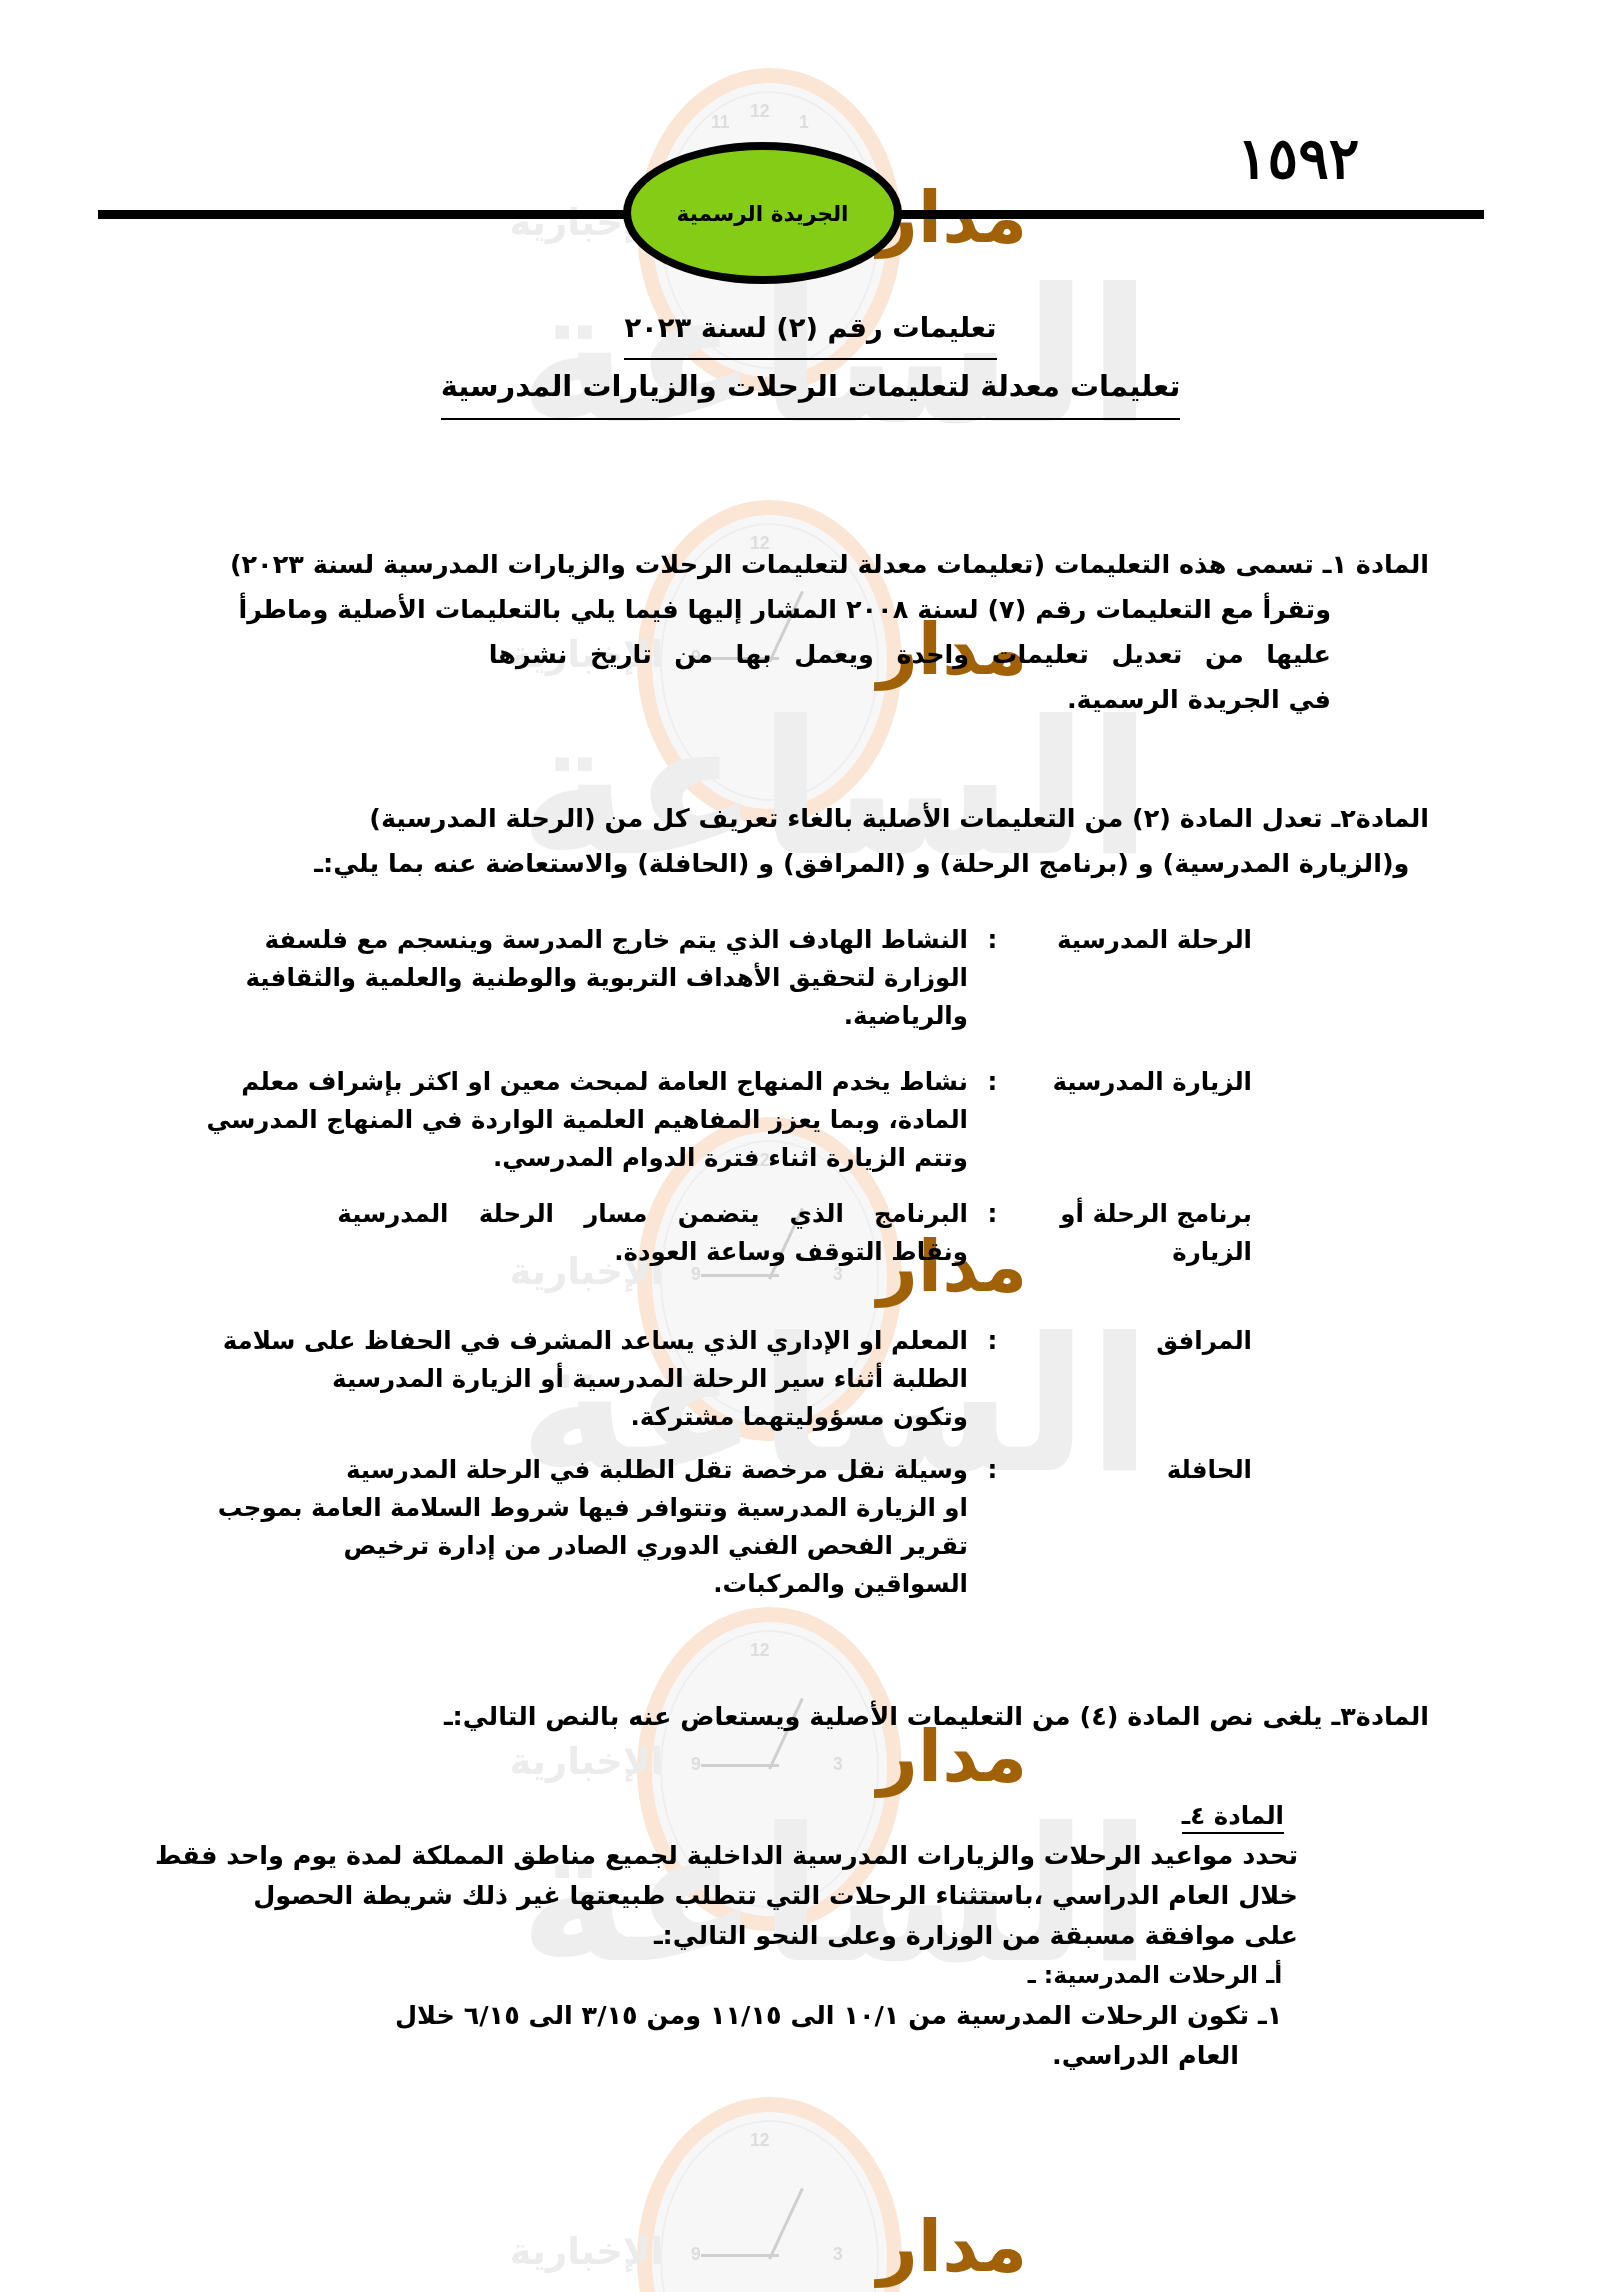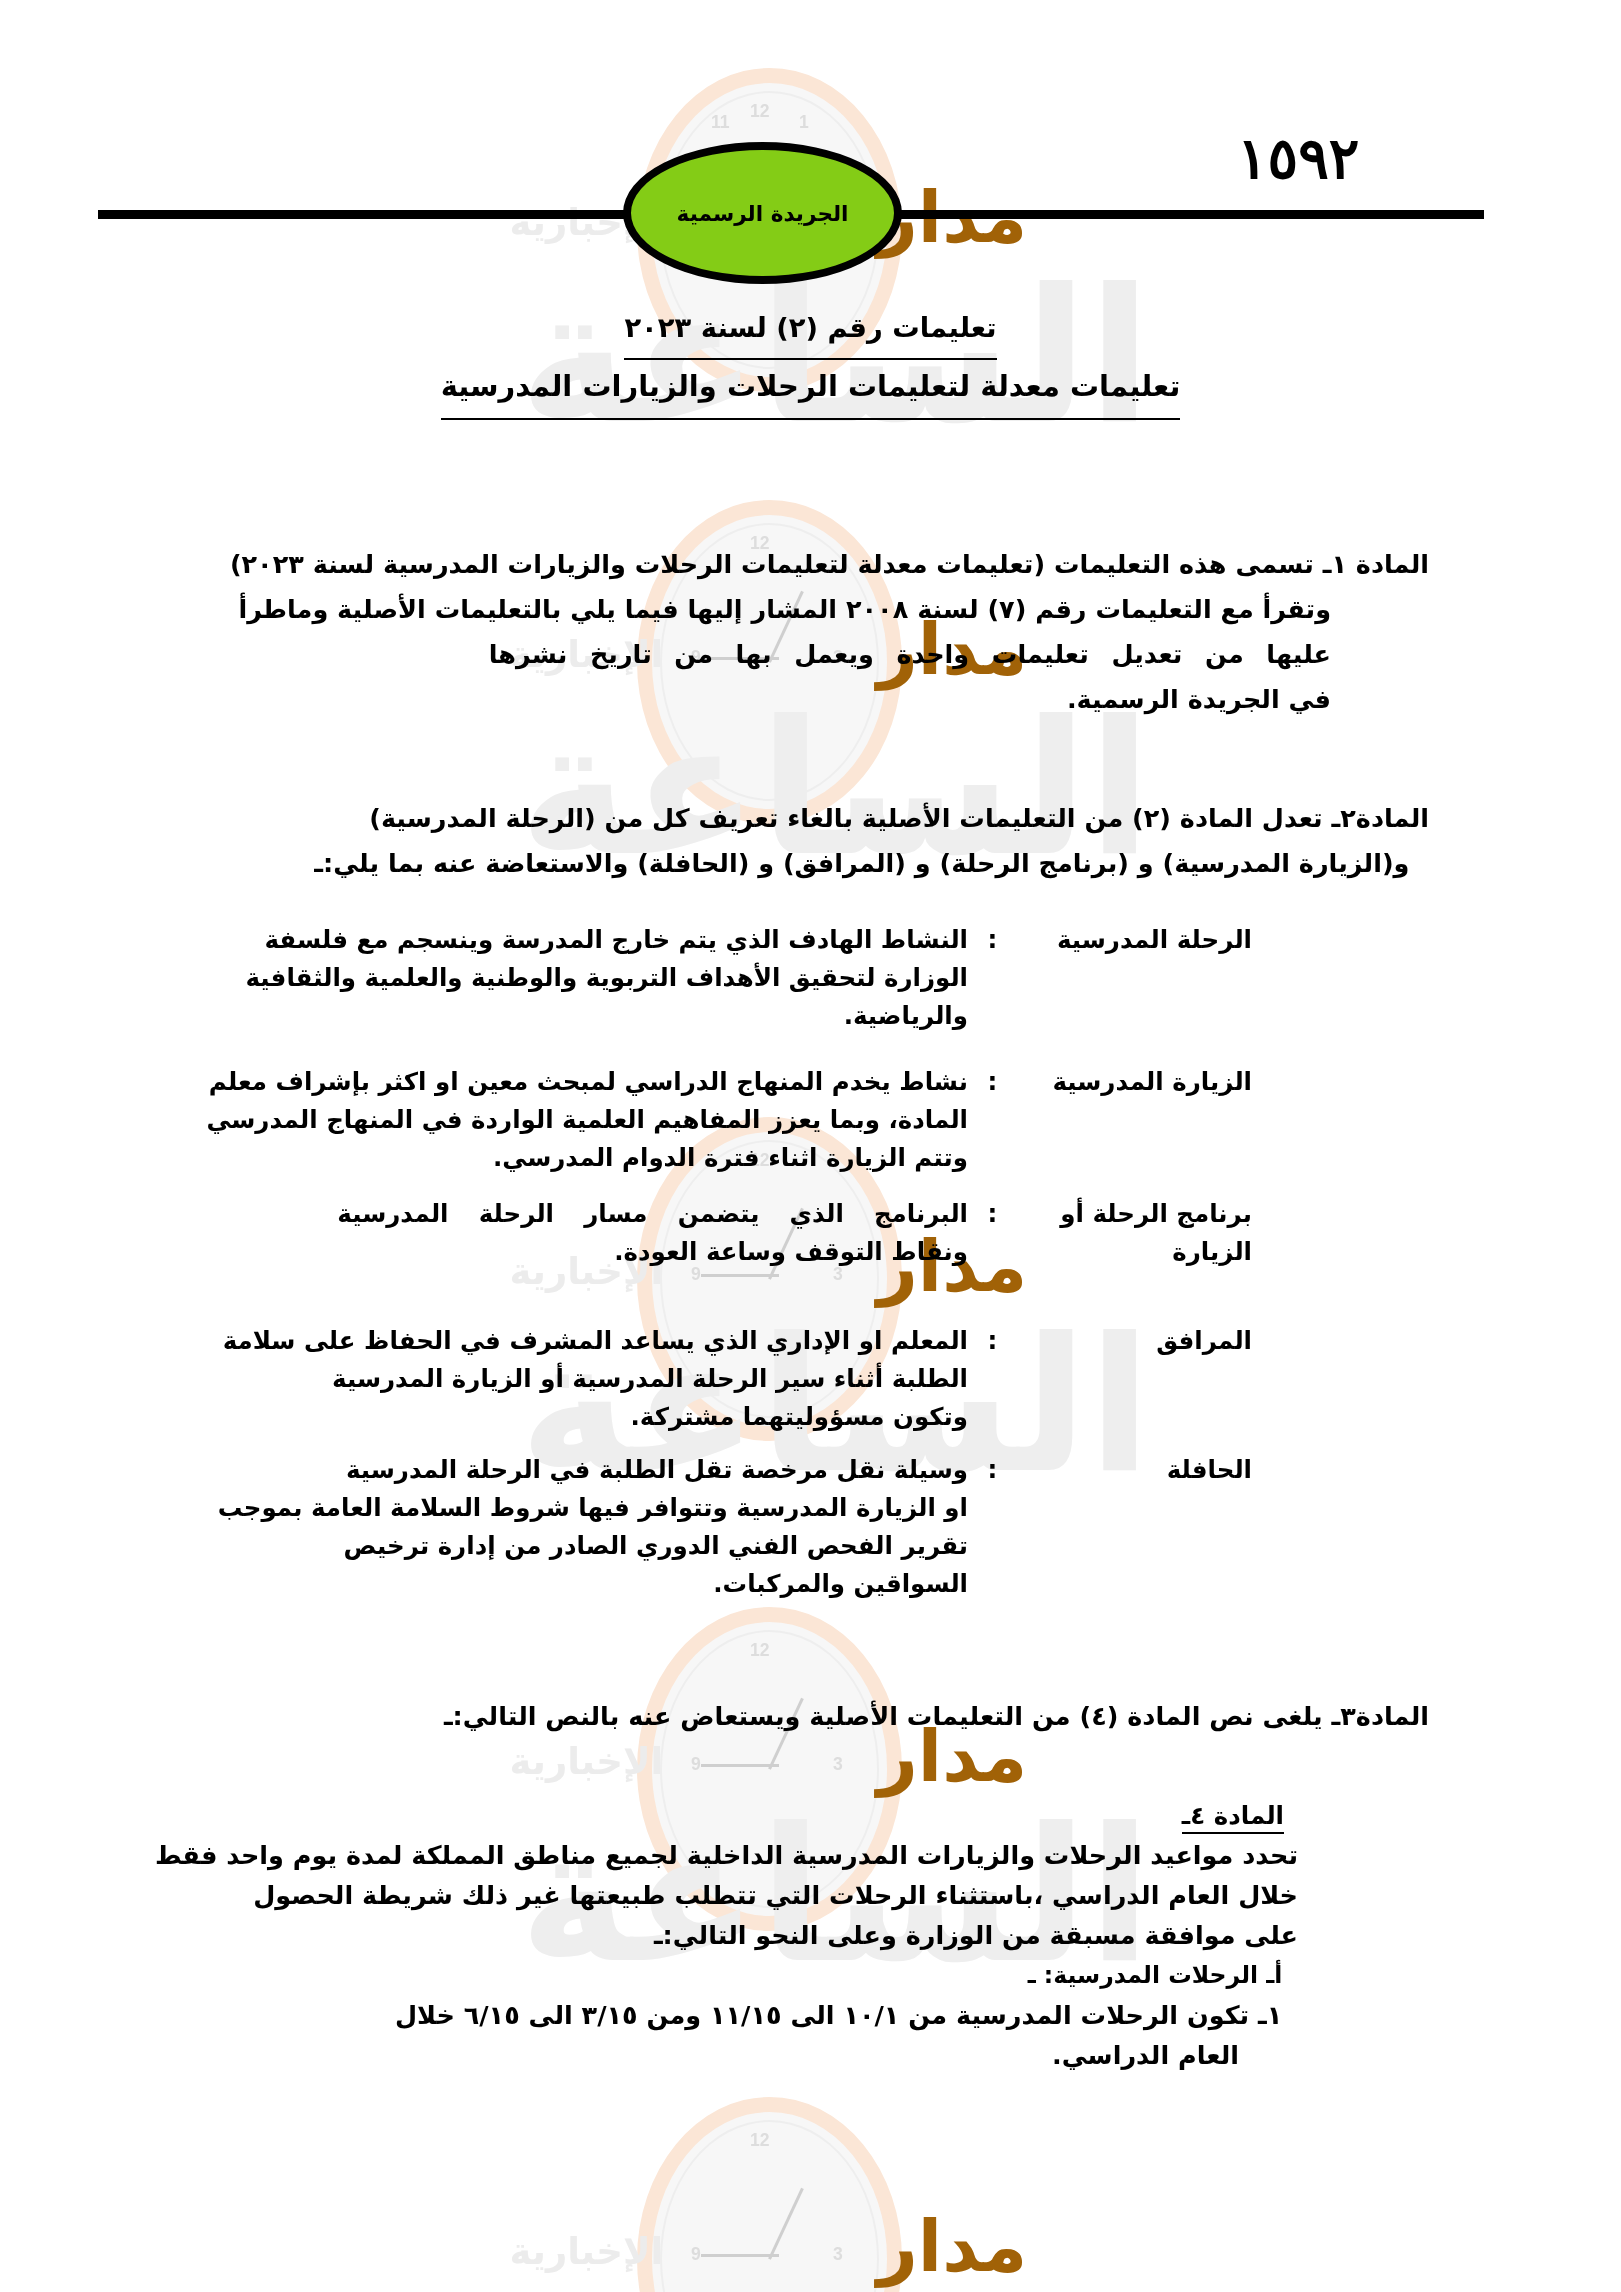--- a/index.html
+++ b/index.html
@@ -170,21 +170,21 @@
       <div class="def-text">
         <span class="line">النشاط الهادف الذي يتم خارج المدرسة وينسجم مع فلسفة</span>
         <span class="line">الوزارة لتحقيق الأهداف التربوية والوطنية والعلمية والثقافية</span>
         <span class="line">والرياضية.</span>
       </div>
     </div>
     <div class="def-row" style="height:132px;">
       <div class="def-term">الزيارة   المدرسية</div>
       <div class="def-colon">:</div>
       <div class="def-text">
-        <span class="line">نشاط يخدم المنهاج الدراسي لمبحث معين او اكثر بإشراف معلم</span>
+        <span class="line">نشاط يخدم المنهاج العامة لمبحث معين او اكثر بإشراف معلم</span>
         <span class="line">المادة، وبما يعزز المفاهيم العلمية الواردة في المنهاج المدرسي</span>
         <span class="line">وتتم الزيارة  اثناء فترة الدوام المدرسي.</span>
       </div>
     </div>
     <div class="def-row" style="height:127px;">
       <div class="def-term">برنامج الرحلة أو الزيارة</div>
       <div class="def-colon">:</div>
       <div class="def-text">
         <span class="line" style="word-spacing:21.6px;text-align:right;">البرنامج الذي يتضمن مسار الرحلة المدرسية</span>
         <span class="line">ونقاط التوقف وساعة العودة.</span>

